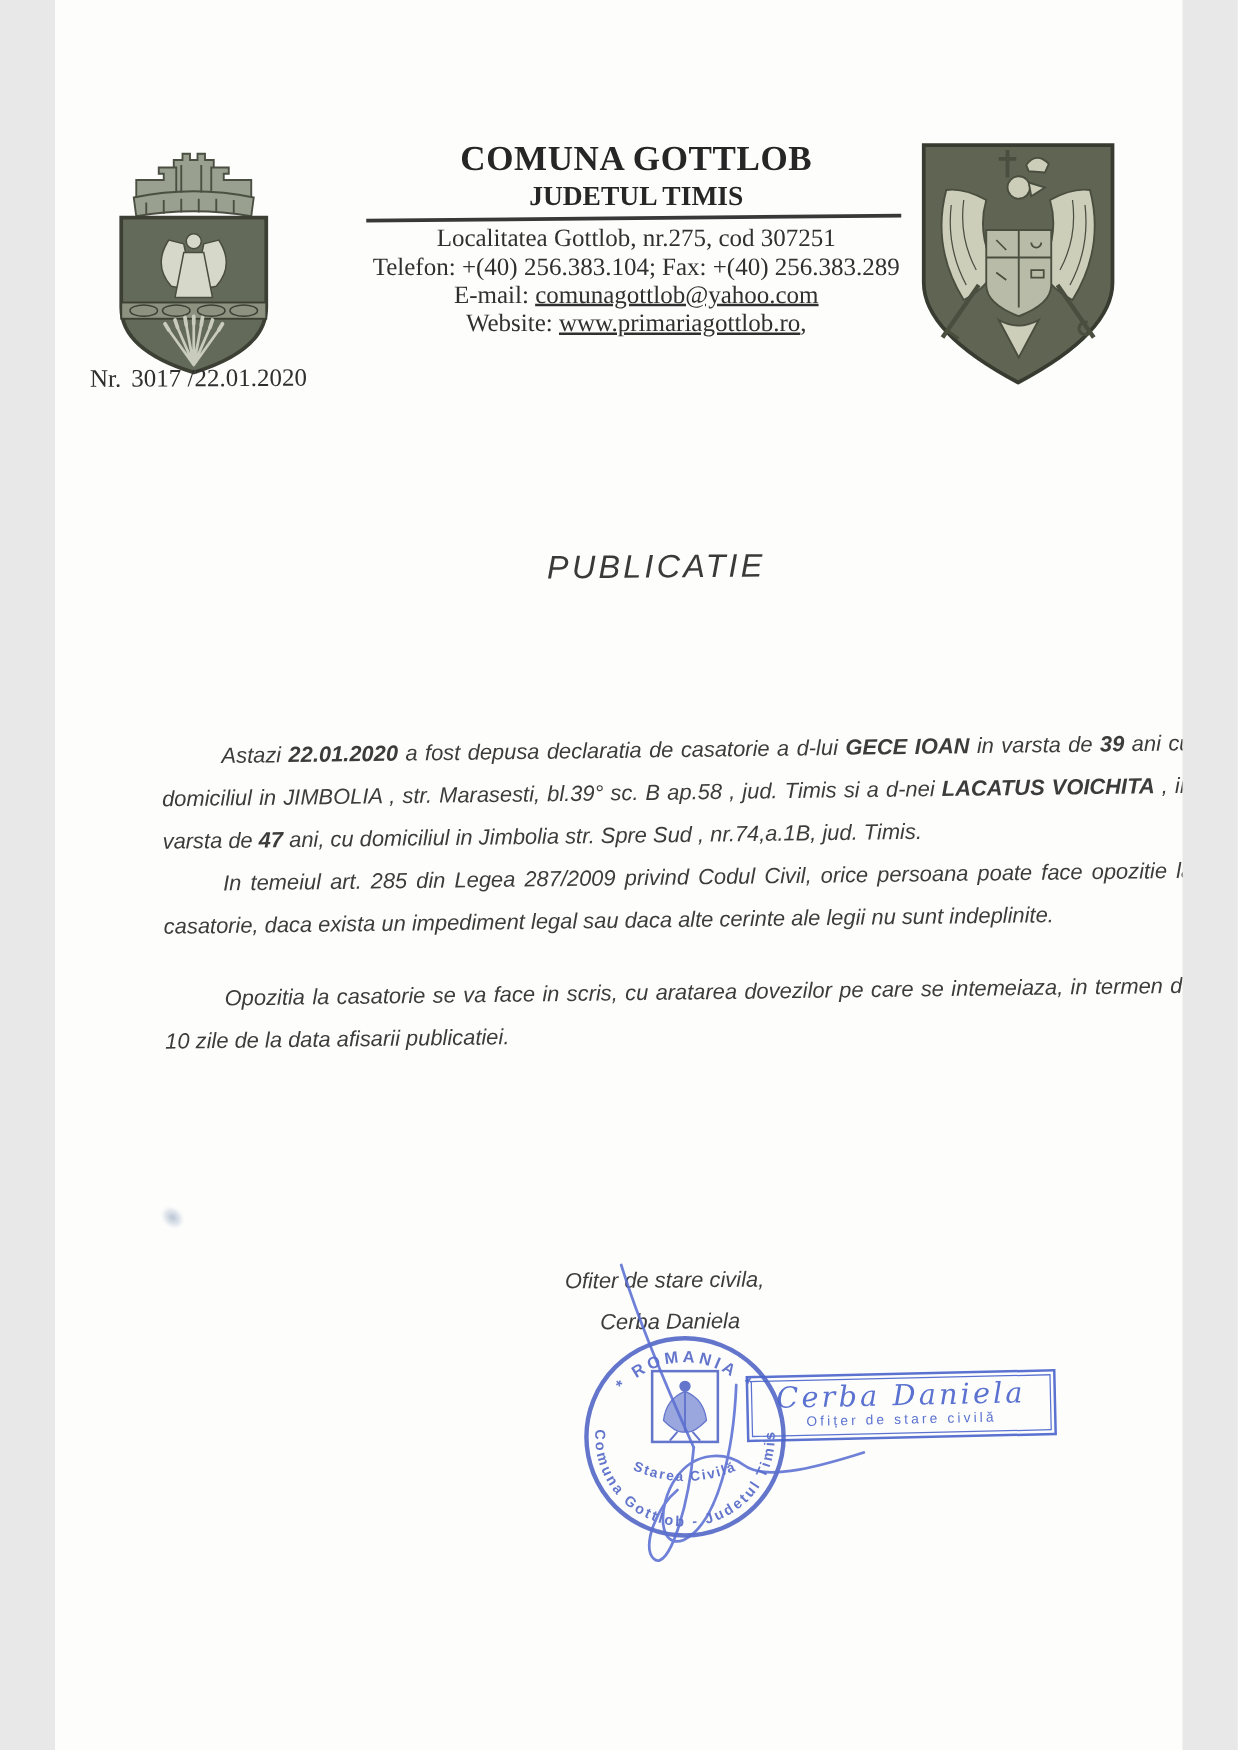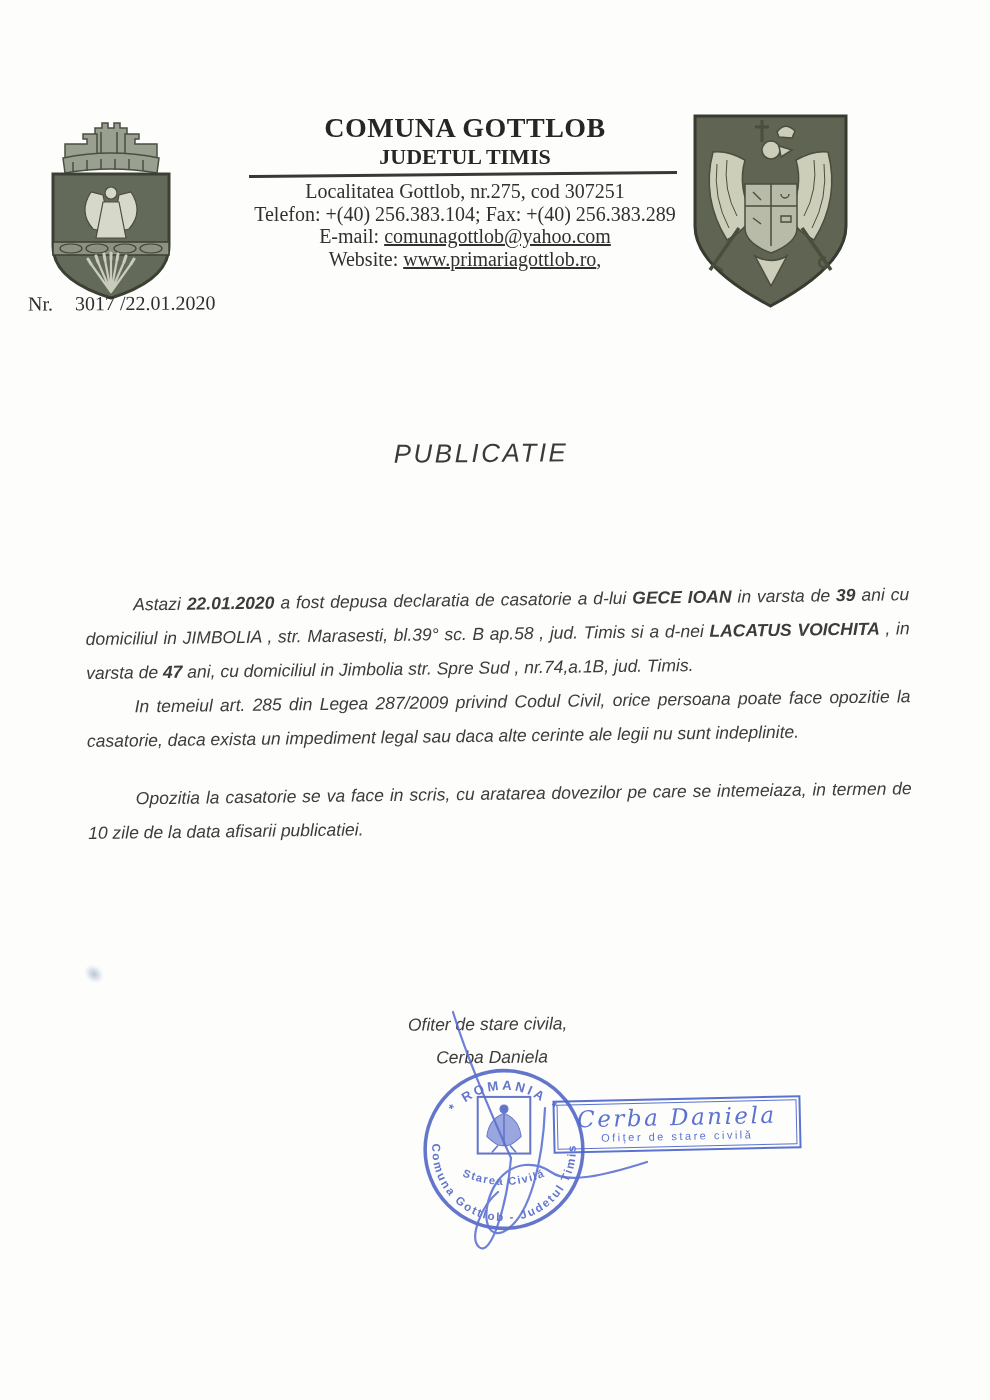--- a/index.html
+++ b/index.html
@@ -1,31 +1,31 @@
 <!DOCTYPE html>
 <html><head>
 <meta charset="utf-8">
 <style>
   html,body{margin:0;padding:0;background:#e8e8e8;}
-  .page{position:relative;width:990px;height:1400px;margin:0 auto;background:#fdfdfc;
+  .page{position:relative;width:902px;height:1400px;margin:0 auto;background:#fdfdfc;
         font-family:"Liberation Serif",serif;color:#2e2e2e;overflow:hidden;}
 
   
   .arms-left{position:absolute;left:35px;top:116px;width:152px;height:188px;}
   .arms-right{position:absolute;left:683px;top:106px;width:175px;height:207px;}
   .header-center{position:absolute;left:235px;top:112px;width:460px;text-align:center;}
   .hc-commune{font-size:28px;font-weight:bold;line-height:32px;letter-spacing:.5px;color:#262626;}
   .hc-county{font-size:22px;font-weight:bold;line-height:26px;color:#262626;}
   .header-rule{margin:3px 0 4px 14px;width:428px;height:3px;background:#383838;transform:rotate(-.55deg);}
   .hc-line{font-size:20px;line-height:22.5px;color:#303030;}
   .hc-link{text-decoration:underline;}
 
   
   .doc-number{position:absolute;left:28px;top:292px;font-size:20px;color:#2f2f2f;transform:rotate(-.3deg);}
-  .doc-number .num{margin-left:22px;}
+  .doc-number .num{margin-left:8px;}
 
   
   .doc-title{position:absolute;left:0;top:438px;width:962px;text-align:center;
              font-family:"Liberation Sans",sans-serif;font-style:italic;font-size:26px;
              letter-spacing:2.5px;color:#3a3a3a;transform:rotate(-.5deg);}
 
   
   .body-block{position:absolute;left:85px;top:588px;width:824px;
               font-family:"Liberation Sans",sans-serif;font-style:italic;
               font-size:17.5px;line-height:34px;color:#3c3c3c;

